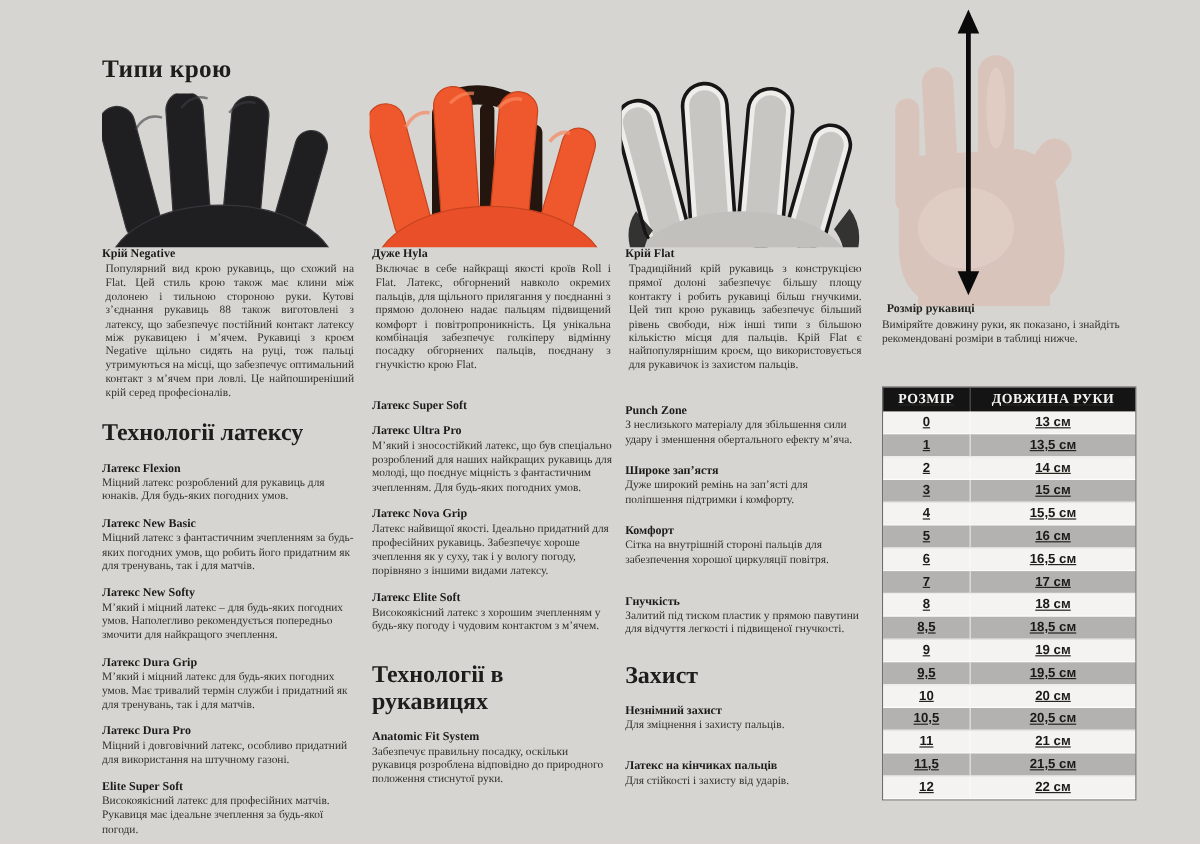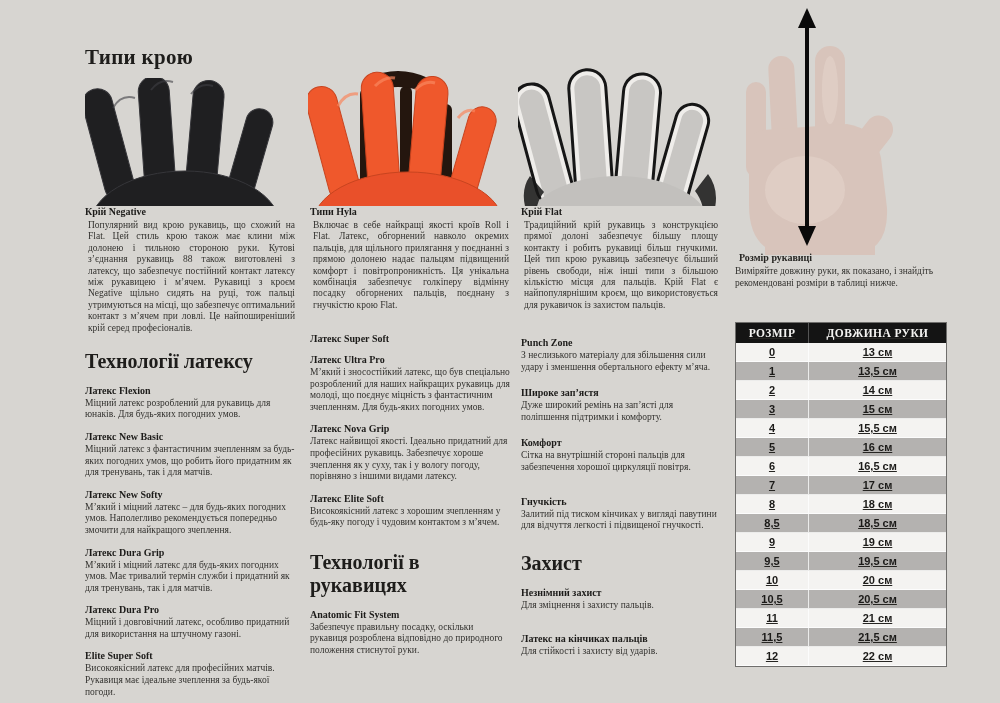--- a/index.html
+++ b/index.html
@@ -224,21 +224,21 @@
     <p>Міцний і довговічний латекс, особливо придатний для використання на штучному газоні.</p>
   </div>
   <div class="item">
     <h4>Elite Super Soft</h4>
     <p>Високоякісний латекс для професійних матчів. Рукавиця має ідеальне зчеплення за будь-якої погоди.</p>
   </div>
 </div>
 
 <div class="col" style="left:310px;width:202px;">
   <div class="cut" style="margin-bottom:22px;">
-    <h4>Типи Hyla</h4>
+    <h4>Дуже Hyla</h4>
     <p>Включає в себе найкращі якості кроїв Roll і Flat. Латекс, обгорнений навколо окремих пальців, для щільного прилягання у поєднанні з прямою долонею надає пальцям підвищений комфорт і повітропроникність. Ця унікальна комбінація забезпечує голкіперу відмінну посадку обгорнених пальців, поєднану з гнучкістю крою Flat.</p>
   </div>
   <div class="item">
     <h4>Латекс Super Soft</h4>
   </div>
   <div class="item">
     <h4>Латекс Ultra Pro</h4>
     <p>М’який і зносостійкий латекс, що був спеціально розроблений для наших найкращих рукавиць для молоді, що поєднує міцність з фантастичним зчепленням. Для будь-яких погодних умов.</p>
   </div>
   <div class="item">
@@ -268,21 +268,21 @@
   <div class="item" style="margin-bottom:14px;">
     <h4>Широке зап’ястя</h4>
     <p>Дуже широкий ремінь на зап’ясті для поліпшення підтримки і комфорту.</p>
   </div>
   <div class="item" style="margin-bottom:22px;">
     <h4>Комфорт</h4>
     <p>Сітка на внутрішній стороні пальців для забезпечення хорошої циркуляції повітря.</p>
   </div>
   <div class="item">
     <h4>Гнучкість</h4>
-    <p>Залитий під тиском кінчиках у вигляді павутини для відчуття легкості і підвищеної гнучкості.</p>
+    <p>Залитий під тиском пластик у прямою павутини для відчуття легкості і підвищеної гнучкості.</p>
   </div>
   <h2 class="section-title" style="margin-top:20px;">Захист</h2>
   <div class="item" style="margin-bottom:22px;">
     <h4>Незнімний захист</h4>
     <p>Для зміцнення і захисту пальців.</p>
   </div>
   <div class="item">
     <h4>Латекс на кінчиках пальців</h4>
     <p>Для стійкості і захисту від ударів.</p>
   </div>

